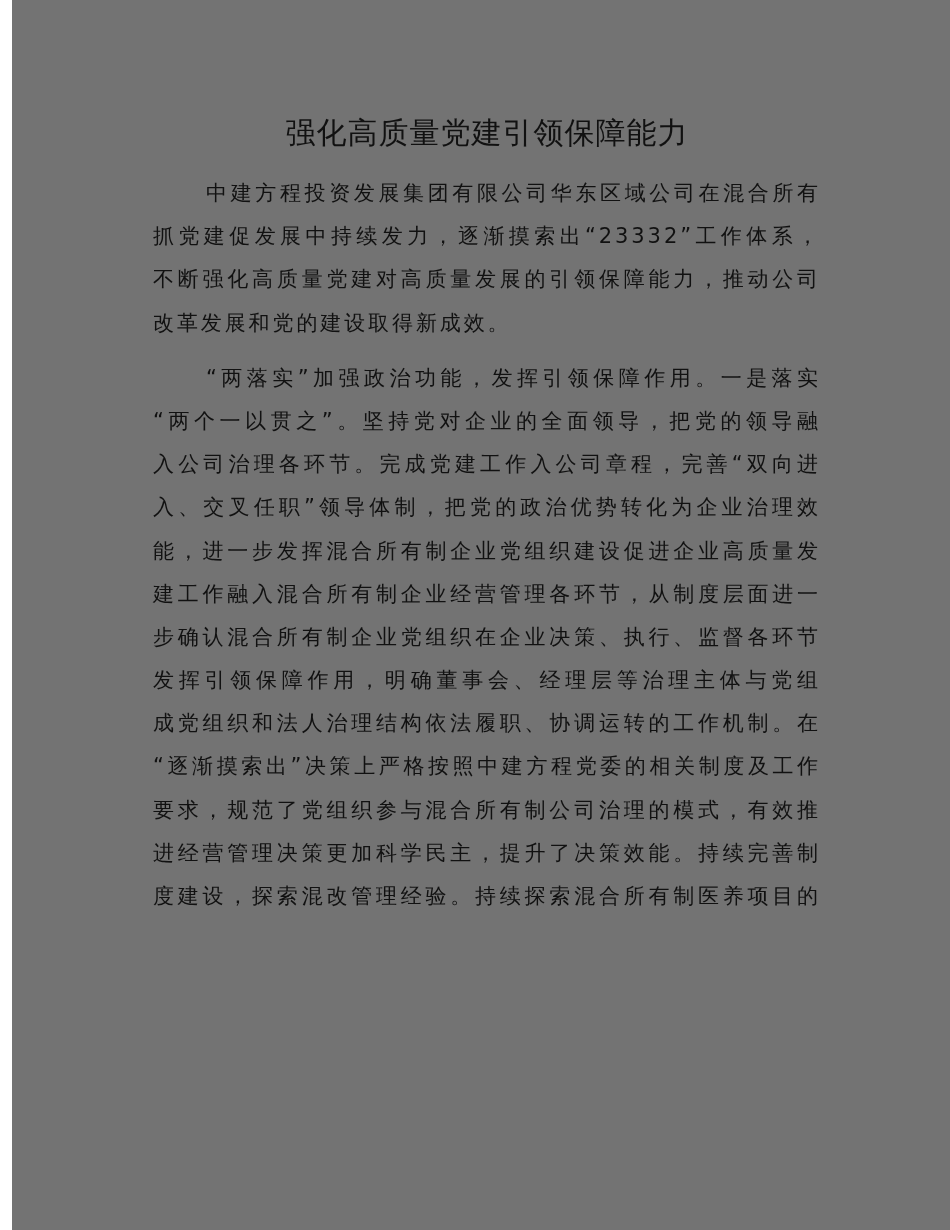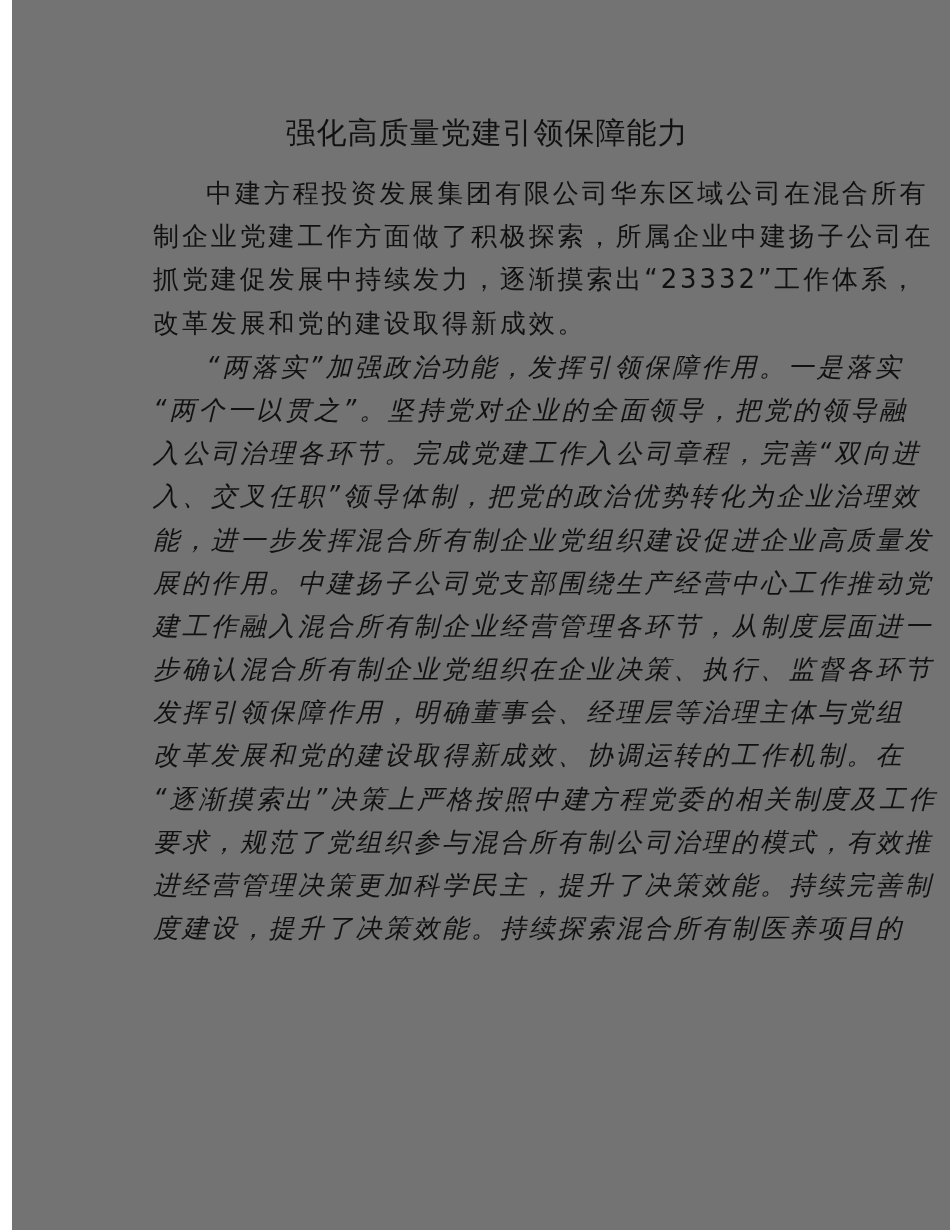--- a/index.html
+++ b/index.html
@@ -37,31 +37,30 @@
     font-weight: normal;
   }
   .body-text {
     position: absolute;
     left: 141px;
     top: 172px;
     width: 668px;
   }
   .para {
     margin: 0;
-    font-size: 26px;
+    font-size: 21px;
     line-height: 43.2px;
     letter-spacing: 2.9px;
     text-indent: 53px;
     text-align: justify;
     text-align-last: left;
     word-break: break-all;
   }
   .para + .para {
-    margin-top: 1px;
-    font-style: italic;
+    margin-top: 12px;
   }
   .line {
     display: block;
     white-space: nowrap;
     text-indent: 0;
     height: 43.2px;
   }
   .line.indent {
     padding-left: 53px;
   }
@@ -72,35 +71,34 @@
 </style>
 </head>
 <body>
 
 <div class="page">
   <h1 class="title">强化高质量党建引领保障能力</h1>
 
   <div class="body-text">
     <div class="para">
       <span class="line indent justify">中建方程投资发展集团有限公司华东区域公司在混合所有</span>
-      <span class="line justify">制企业党建工作方面做了积极探索，所属企业中建扬子公司在</span>
       <span class="line justify">抓党建促发展中持续发力，逐渐摸索出“23332”工作体系，</span>
+      <span class="line justify">不断强化高质量党建对高质量发展的引领保障能力，推动公司</span>
       <span class="line">改革发展和党的建设取得新成效。</span>
     </div>
 
     <div class="para">
       <span class="line indent justify">“两落实”加强政治功能，发挥引领保障作用。一是落实</span>
       <span class="line justify">“两个一以贯之”。坚持党对企业的全面领导，把党的领导融</span>
       <span class="line justify">入公司治理各环节。完成党建工作入公司章程，完善“双向进</span>
       <span class="line justify">入、交叉任职”领导体制，把党的政治优势转化为企业治理效</span>
       <span class="line justify">能，进一步发挥混合所有制企业党组织建设促进企业高质量发</span>
-      <span class="line justify">展的作用。中建扬子公司党支部围绕生产经营中心工作推动党</span>
       <span class="line justify">建工作融入混合所有制企业经营管理各环节，从制度层面进一</span>
       <span class="line justify">步确认混合所有制企业党组织在企业决策、执行、监督各环节</span>
       <span class="line justify">发挥引领保障作用，明确董事会、经理层等治理主体与党组</span>
-      <span class="line justify">改革发展和党的建设取得新成效、协调运转的工作机制。在</span>
+      <span class="line justify">成党组织和法人治理结构依法履职、协调运转的工作机制。在</span>
       <span class="line justify">“逐渐摸索出”决策上严格按照中建方程党委的相关制度及工作</span>
       <span class="line justify">要求，规范了党组织参与混合所有制公司治理的模式，有效推</span>
       <span class="line justify">进经营管理决策更加科学民主，提升了决策效能。持续完善制</span>
-      <span class="line justify">度建设，提升了决策效能。持续探索混合所有制医养项目的</span>
+      <span class="line justify">度建设，探索混改管理经验。持续探索混合所有制医养项目的</span>
     </div>
   </div>
 </div>
 
 </body></html>

